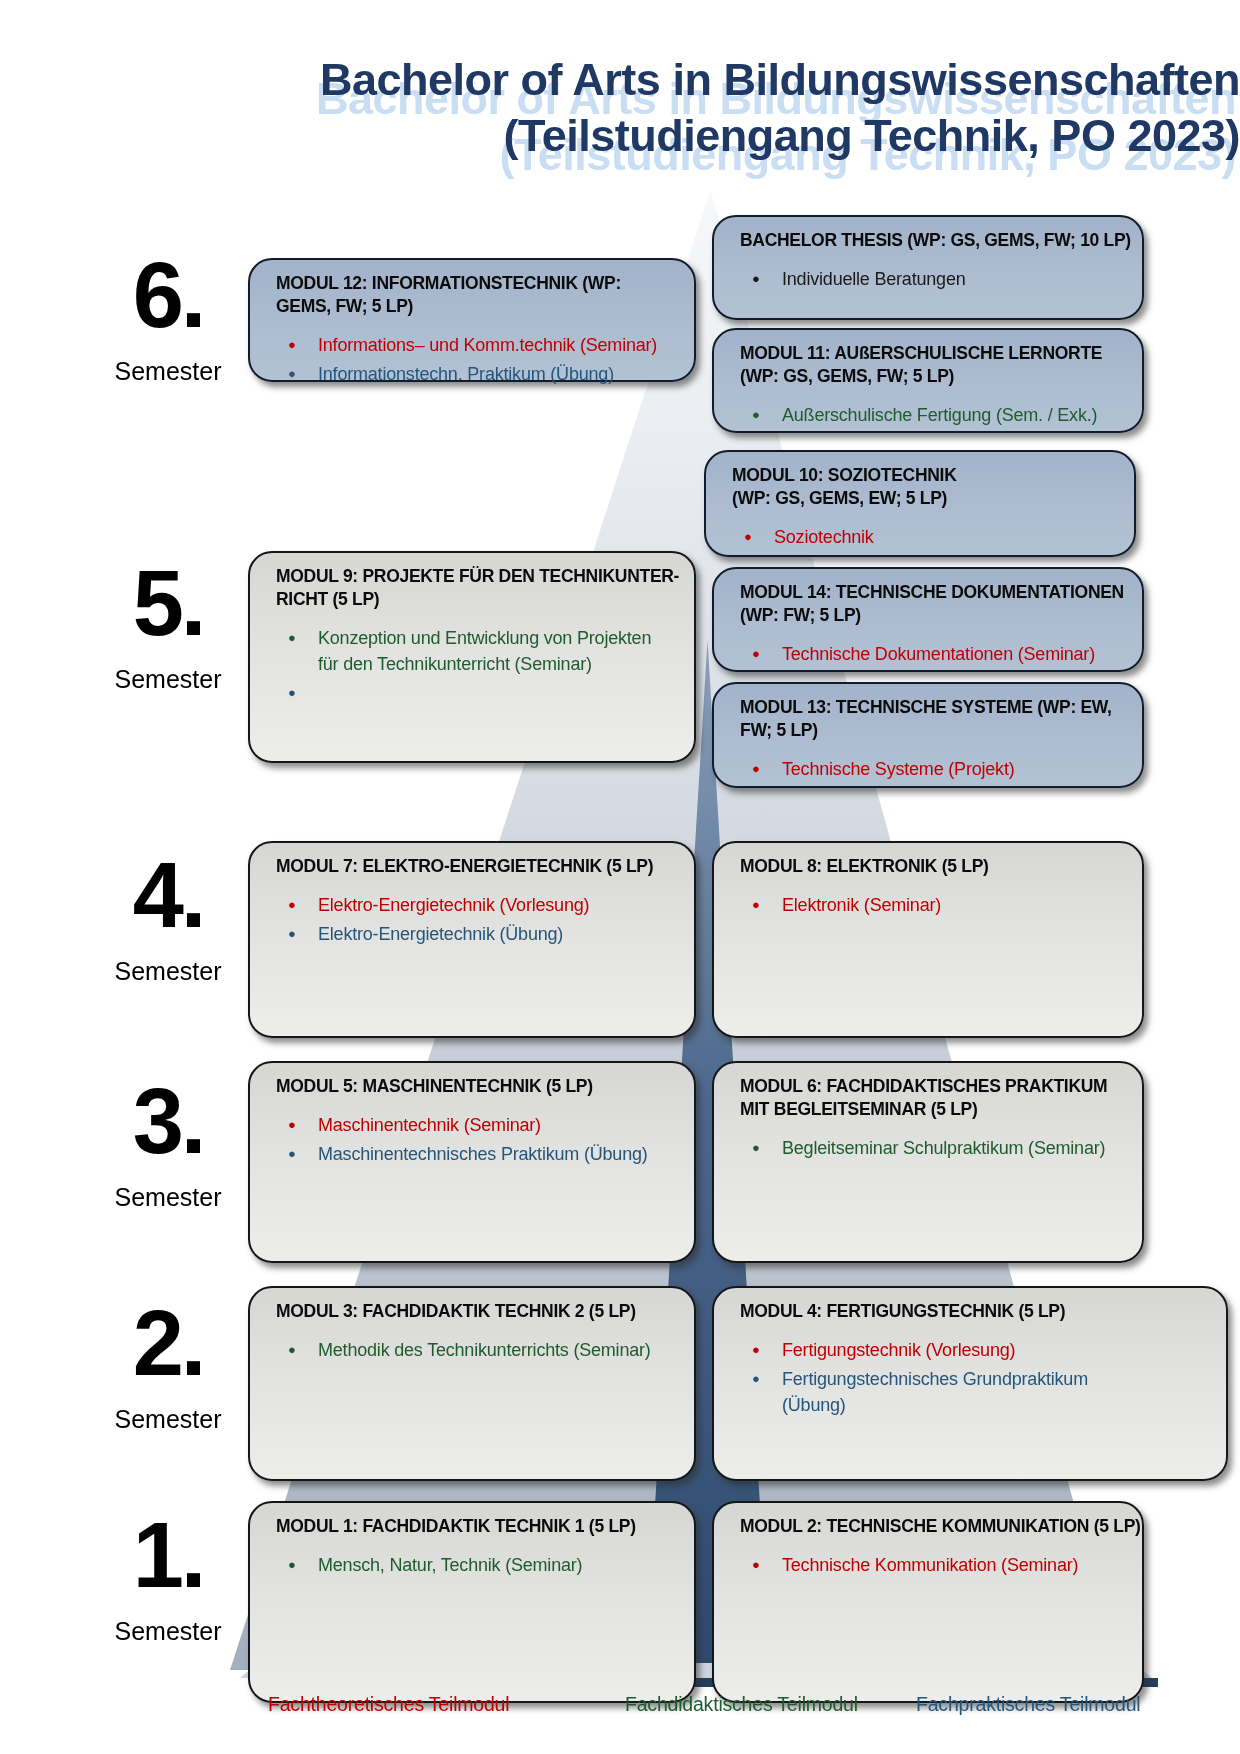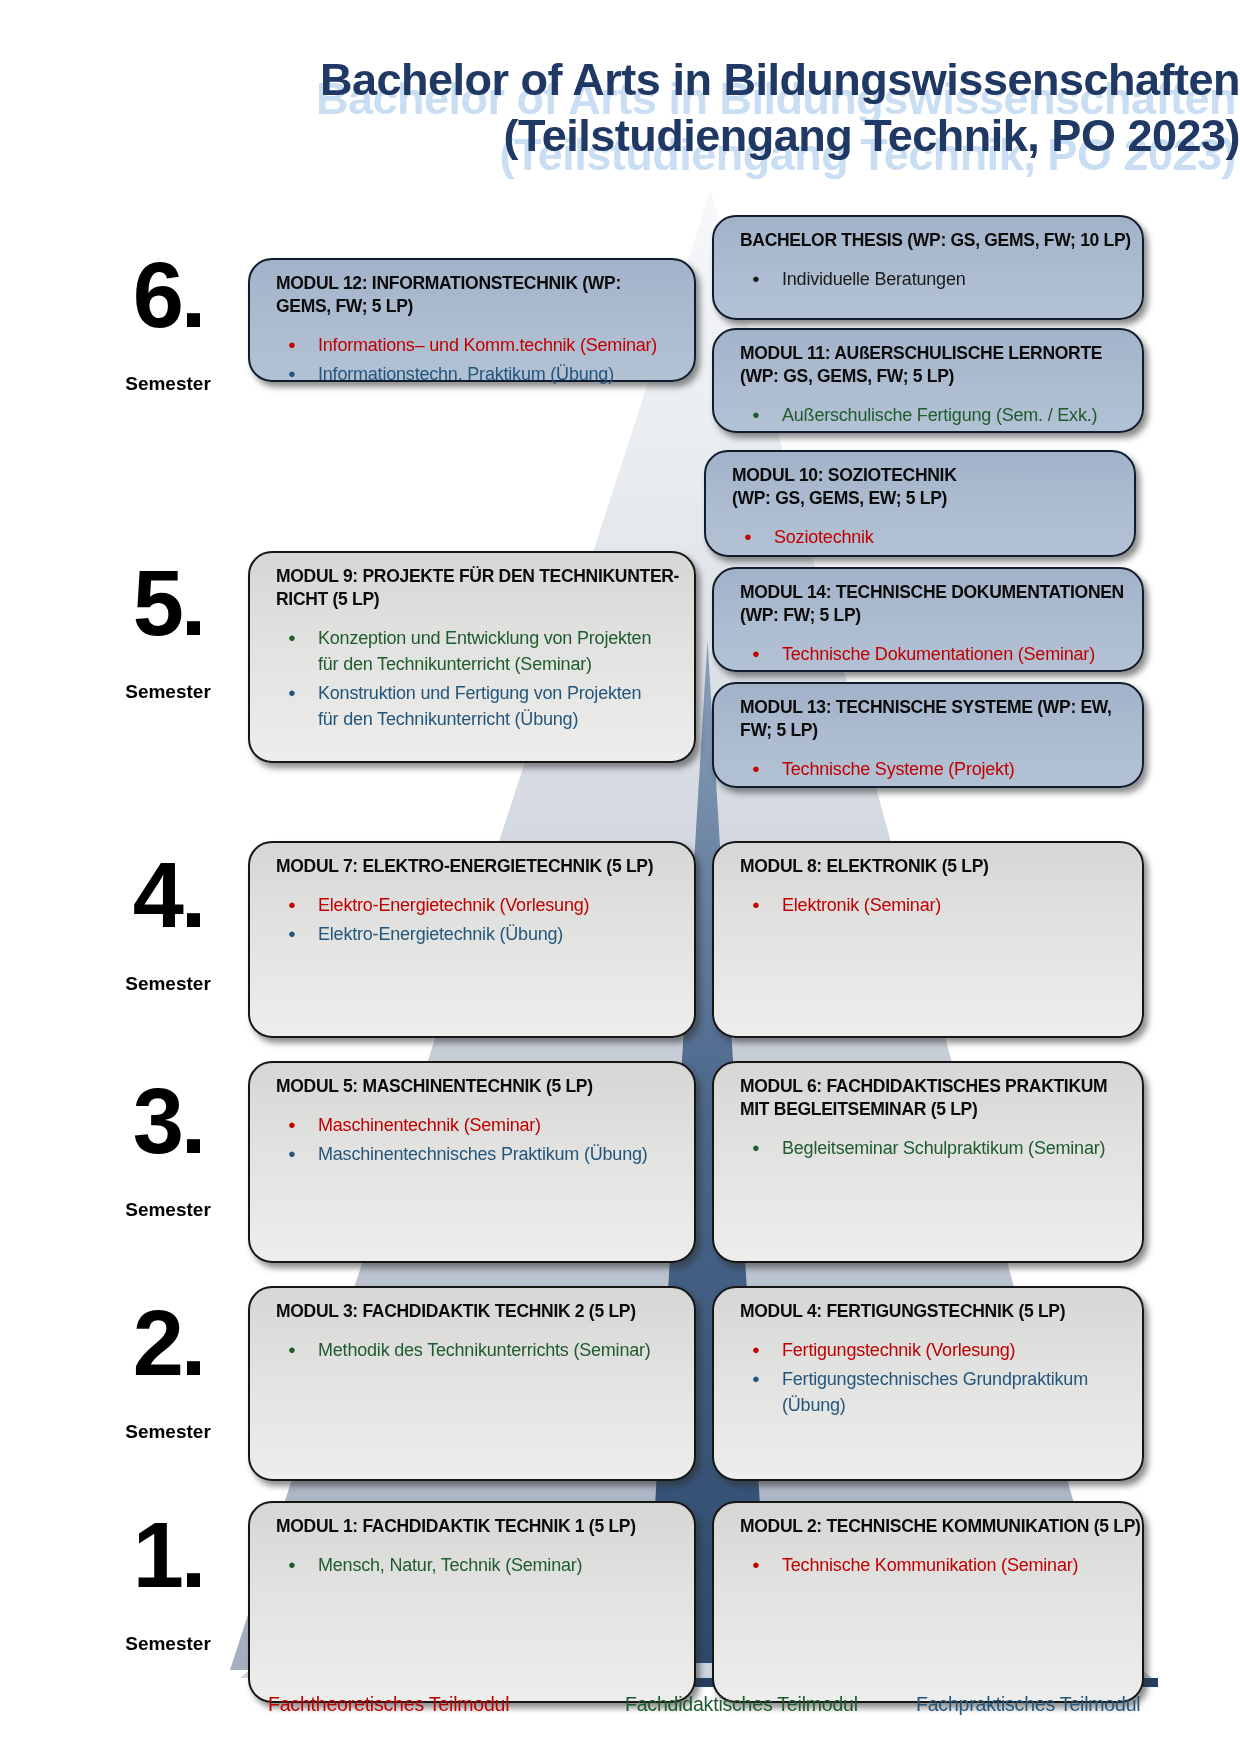--- a/index.html
+++ b/index.html
@@ -29,21 +29,21 @@
     position:absolute;left:240px;top:1663px;width:912px;height:15px;z-index:1;
     background:#ccd5e0;clip-path:polygon(2% 0,98% 0,100% 100%,0 100%);
   }
   .base-bar{
     position:absolute;left:252px;top:1678px;width:906px;height:9px;z-index:1;
     background:#24405e;
   }
   
   .sem{position:absolute;left:98px;width:140px;text-align:center;color:#000;z-index:2;}
   .sem-number{font-size:92px;font-weight:bold;line-height:0.95;letter-spacing:-3px;}
-  .sem-label{font-size:19px;font-weight:bold;margin-top:34px;}
+  .sem-label{font-size:25px;font-weight:normal;margin-top:18px;}
   #sem-6{top:252px}#sem-5{top:560px}#sem-4{top:852px}
   #sem-3{top:1078px}#sem-2{top:1300px}#sem-1{top:1512px}
   
   .mod{
     position:absolute;z-index:2;border-radius:24px;box-sizing:border-box;
     padding:12px 1px 10px 26px;
     box-shadow:4px 5px 6px rgba(45,45,45,0.55);
   }
   .mod.gray{
     background:linear-gradient(180deg,#d6d6d4 0%,#e2e2e0 45%,#ededeb 100%);
@@ -71,21 +71,21 @@
   #b-m11{left:712px;top:328px;width:432px;height:105px}
   #b-m10{left:704px;top:450px;width:432px;height:107px}
   #b-m9{left:248px;top:513px;width:448px;height:212px}
   #b-m14{left:712px;top:567px;width:432px;height:105px}
   #b-m13{left:712px;top:682px;width:432px;height:106px}
   #b-m7{left:248px;top:803px;width:448px;height:197px}
   #b-m8{left:712px;top:803px;width:432px;height:197px}
   #b-m5{left:248px;top:1023px;width:448px;height:202px}
   #b-m6{left:712px;top:1023px;width:432px;height:202px}
   #b-m3{left:248px;top:1248px;width:448px;height:195px}
-  #b-m4{left:712px;top:1248px;width:432px;height:195px}
+  #b-m4{left:712px;top:1248px;width:516px;height:195px}
   #b-m1{left:248px;top:1463px;width:448px;height:202px}
   #b-m2{left:712px;top:1463px;width:432px;height:202px}
   
   .legend-item{position:absolute;top:1693px;font-size:19.5px;z-index:2;letter-spacing:-0.2px;}
   #legend-0{left:268px}
   #legend-1{left:625px}
   #legend-2{left:916px}
 </style>
 </head>
 <body>
@@ -169,22 +169,20 @@
   <div class="mod gray" id="b-m9">
     <div class="mod-title">MODUL 9: PROJEKTE FÜR DEN TECHNIKUNTER-
 RICHT (5 LP)</div>
     <div class="item t-didaktik">
       <span class="dot">●</span>
       <span class="txt">Konzeption und Entwicklung von Projekten
 für den Technikunterricht (Seminar)</span>
     </div>
     <div class="item t-praktik">
       <span class="dot">●</span>
-      <span class="txt">Konstruktion und Fertigung von Projekten
-für den Technikunterricht (Übung)</span>
     </div>
   </div>
 
   <div class="mod blue" id="b-m14">
     <div class="mod-title">MODUL 14: TECHNISCHE DOKUMENTATIONEN
 (WP: FW; 5 LP)</div>
     <div class="item t-theorie">
       <span class="dot">●</span>
       <span class="txt">Technische Dokumentationen (Seminar)</span>
     </div>

